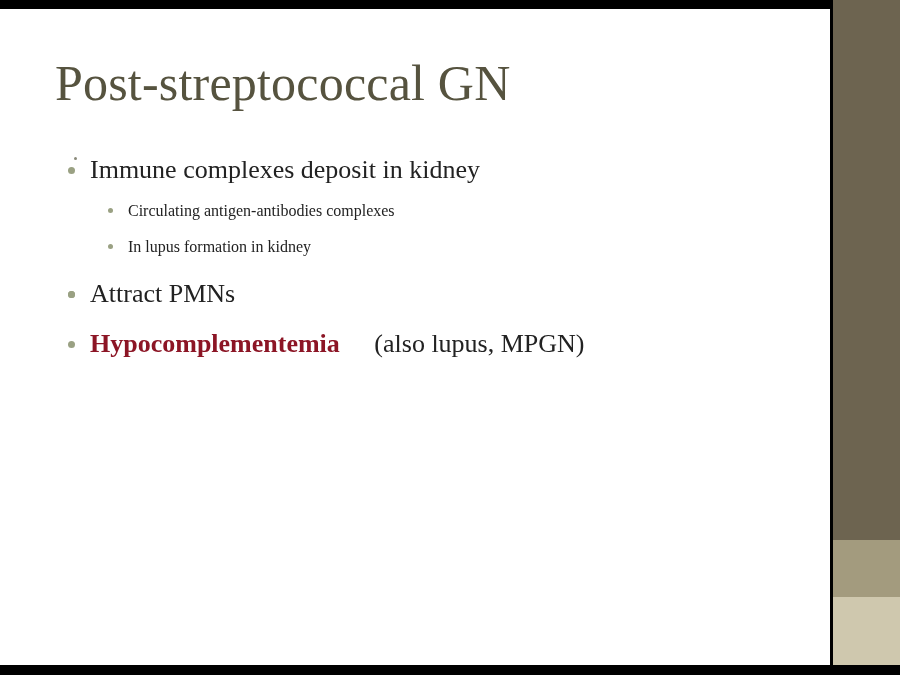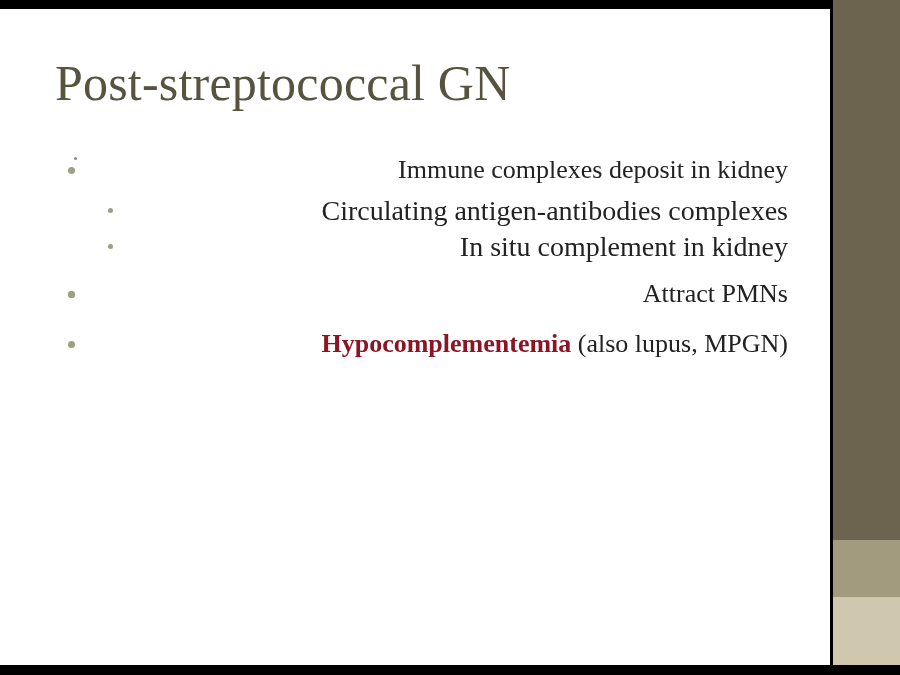--- a/index.html
+++ b/index.html
@@ -110,59 +110,58 @@
     margin: 0;
     padding: 0;
   }
   li.l1 {
     position: relative;
     padding-left: 32px;
     font-size: 26px;
     line-height: 42px;
     color: #222222;
     margin-bottom: 0px;
-    text-align: right;
   }
   li.l1 > .bullet {
     position: absolute;
     left: 10px;
     top: 18px;
     width: 7px;
     height: 7px;
     border-radius: 50%;
     background: #9aa183;
   }
   ul.level2 {
     list-style: none;
     margin: 2px 0 4px 0;
     padding: 0;
   }
   li.l2 {
     position: relative;
     padding-left: 38px;
-    font-size: 28px;
+    font-size: 16px;
     line-height: 36px;
     color: #222222;
   }
   li.l2 > .bullet {
     position: absolute;
     left: 18px;
     top: 15px;
     width: 5px;
     height: 5px;
     border-radius: 50%;
     background: #9aa183;
   }
   .gap-top { margin-top: 8px; }
   .highlight {
     color: #8c1525;
     font-weight: bold;
     margin-top: 36px;
   }
-  .plain { color: #222222; }
+  .plain { color: #222222; margin-left: 28px; }
 </style>
 </head>
 <body>
 
 <div id="slide">
 
   <div class="top-band"></div>
 
   <div class="slide-body">
 
@@ -176,21 +175,21 @@
         <li class="l1">
           <span class="bullet"></span>
           <span>Immune complexes deposit in kidney</span>
           <ul class="level2">
             <li class="l2">
               <span class="bullet"></span>
               <span>Circulating antigen-antibodies complexes</span>
             </li>
             <li class="l2">
               <span class="bullet"></span>
-              <span>In situ complement in kidney</span>
+              <span>In lupus formation in kidney</span>
             </li>
           </ul>
         </li>
 
         <li class="l1 gap-top">
           <span class="bullet"></span>
         </li>
 
         <li class="l1 gap-top">
           <span class="bullet"></span>

